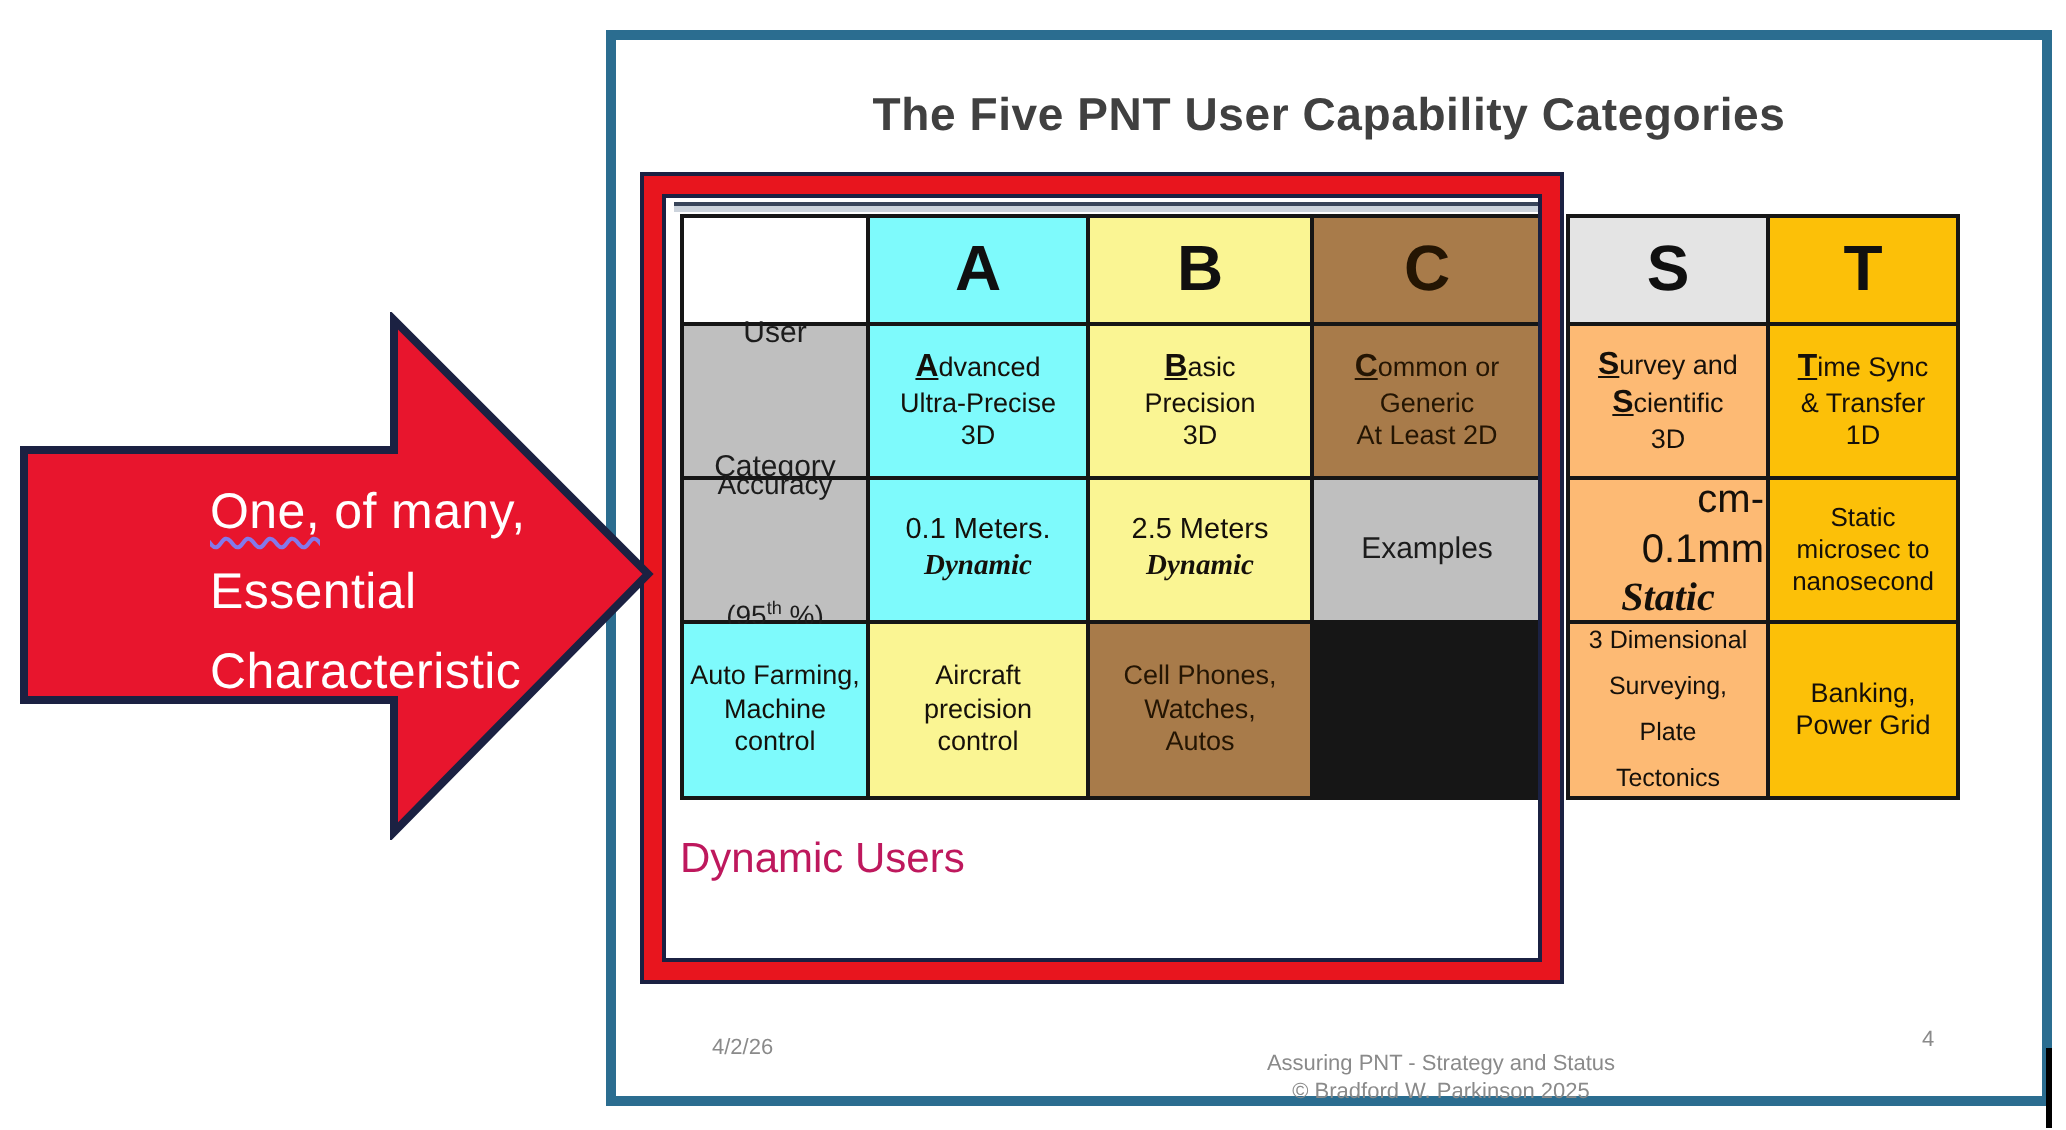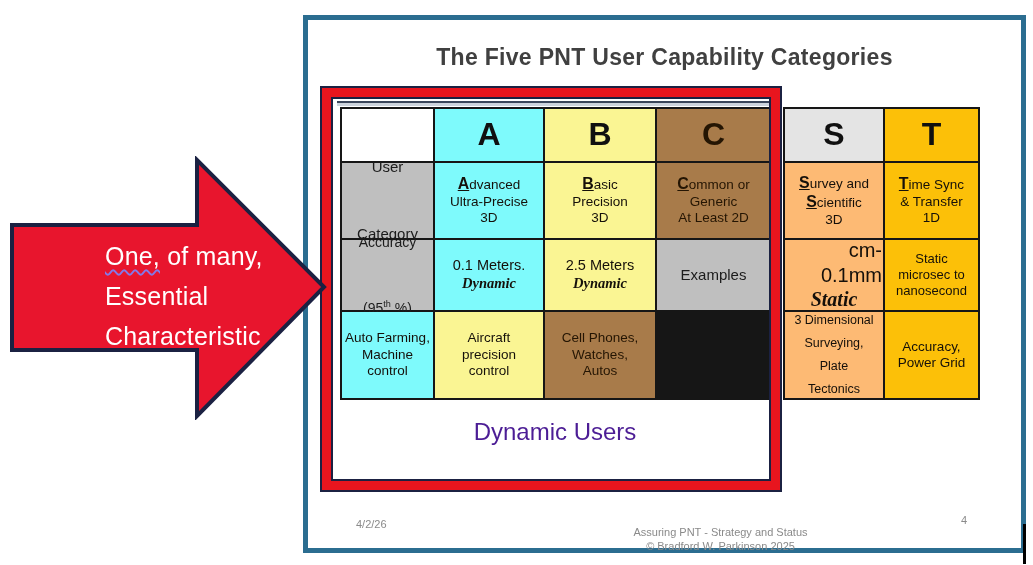--- a/index.html
+++ b/index.html
@@ -50,22 +50,22 @@
   sup { font-size:0.65em;margin-top:12px; }
 
   
   #red-box {
     position:absolute; left:322px; top:88px; width:458px; height:402px;
     box-sizing:border-box; border:9px solid #e8151e;
     box-shadow:0 0 0 2px #1b2142, inset 0 0 0 2px #1b2142;
     z-index:3; pointer-events:none;
   }
   #dynamic-users {
-    position:absolute; left:340px; top:418px; width:430px; text-align:center;
-    font-size:24px; color:#4c1d95; z-index:2;
+    position:absolute; left:340px; top:418px; width:430px; 
+    font-size:21px; color:#be185d; z-index:2;
   }
 
   
   #arrow-svg { position:absolute; left:8px; top:156px; z-index:4; }
   #arrow-text {
     position:absolute; left:105px; top:236px; z-index:5; color:#ffffff;
     font-size:25px; line-height:40px; letter-spacing:0.2px;
   }
   .squiggle {
     text-decoration-line:underline; text-decoration-style:wavy;
@@ -176,21 +176,21 @@
       <div>nanosecond</div>
     </div>
 
     <div class="cell col-s sm">
       <div>3 Dimensional</div>
       <div>Surveying,</div>
       <div>Plate</div>
       <div>Tectonics</div>
     </div>
     <div class="cell col-t">
-      <div>Accuracy,</div>
+      <div>Banking,</div>
       <div>Power Grid</div>
     </div>
   </div>
 
   <div id="dynamic-users">Dynamic Users</div>
 
   <div id="red-box"></div>
 
   <svg id="arrow-svg" width="320" height="264" viewBox="0 0 320 264">
     <path d="M4 69 H189 V4 L316 131 L189 260 V194 H4 Z" fill="#e8152d" stroke="#1b2142" stroke-width="4" stroke-linejoin="miter"></path>

